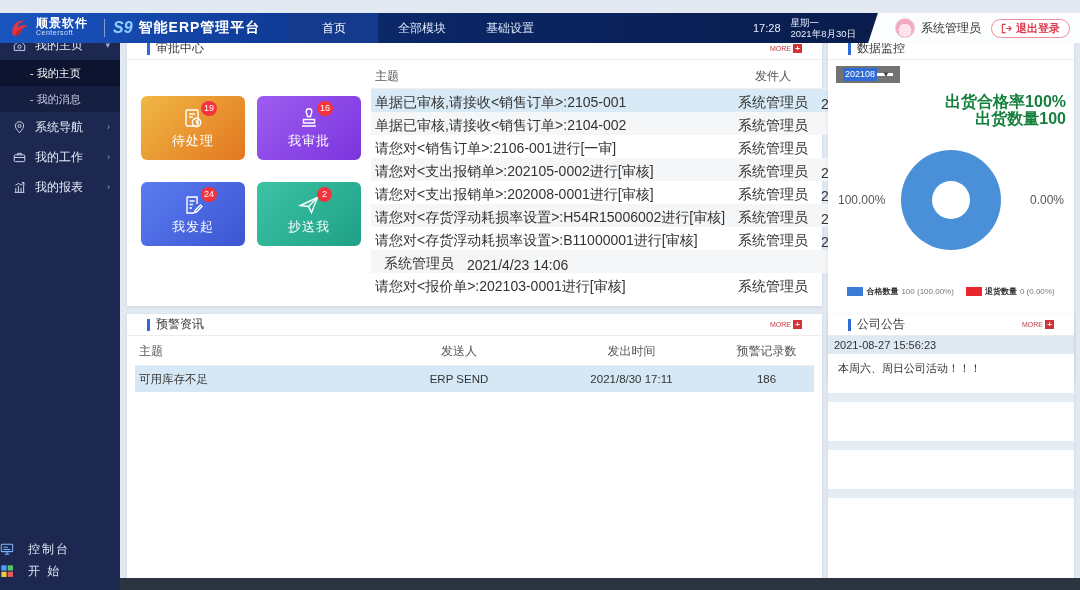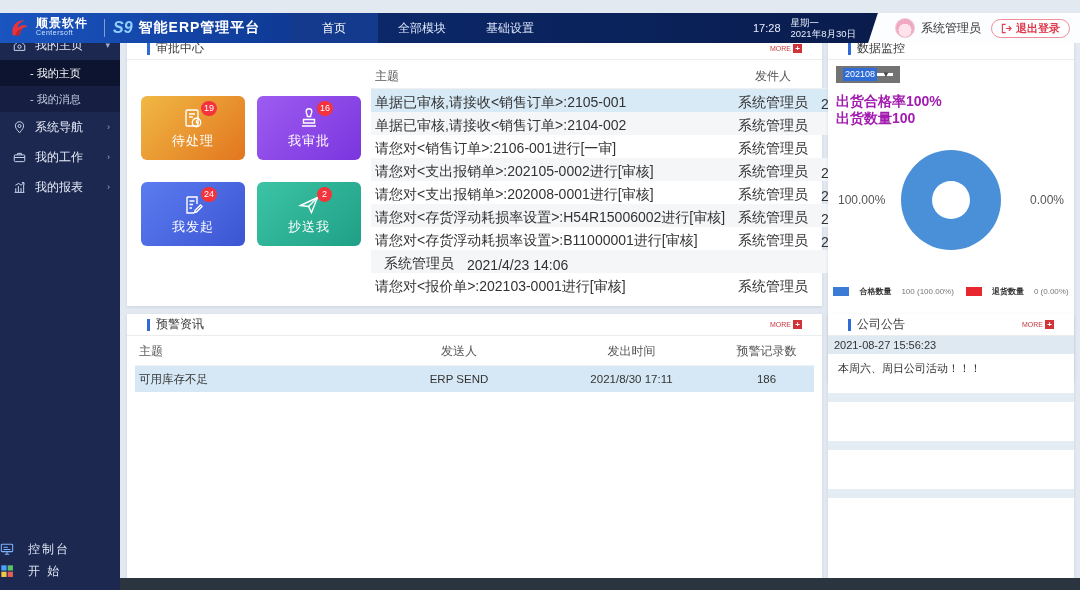--- a/index.html
+++ b/index.html
@@ -88,28 +88,28 @@
   .al-subject { flex:1; padding-left:4px; }
   .al-sender { width:170px; text-align:center; }
   .al-time { width:175px; text-align:center; }
   .al-count { width:95px; text-align:center; }
 
   
   .monitor-body { position:relative; height:245px; padding:6px 8px; }
   .period-select { width:64px; height:17px; border:7px solid #737373; background:#fff; display:flex; align-items:center; font-size:9px; cursor:pointer; }
   .period-text { background:#2f6cd6; color:#fff; padding:0 2px; line-height:13px; }
   .period-chev { margin-left:auto; padding-right:3px; color:#444; font-size:8px; }
-  .stat-lines { text-align:left; color:#a21caf; font-weight:bold; font-size:14px; line-height:17px; margin-top:10px; }
+  .stat-lines { text-align:right; color:#15803d; font-weight:bold; font-size:16px; line-height:17px; margin-top:10px; }
   .donut-zone { position:relative; height:130px; margin-top:8px; }
   .donut { position:absolute; left:50%; top:50%; transform:translate(-50%,-50%); width:100px; height:100px; border-radius:50%; background:#4a90d9; }
   .donut::after { content:""; position:absolute; inset:31px; border-radius:50%; background:#fff; }
   .donut-label-left  { position:absolute; left:2px;  top:50%; transform:translateY(-50%); font-size:12px; color:#555; }
   .donut-label-right { position:absolute; right:2px; top:50%; transform:translateY(-50%); font-size:12px; color:#555; }
   .legend { position:absolute; left:0; right:0; bottom:8px; display:flex; justify-content:center; gap:12px; font-size:8px; align-items:center; }
-  .legend-item { display:flex; align-items:center; gap:10px; }
+  .legend-item { display:flex; align-items:center; gap:3px; }
   .sw { width:16px; height:9px; }
   .sw.blue { background:#3a7bd5; } .sw.red { background:#e8262d; }
   .lg-label { font-weight:bold; color:#333; } .lg-value { color:#777; }
 
   
   .ann-body { height:241px; overflow:hidden; }
   .ann-date { height:18px; background:#dfe9f2; display:flex; align-items:center; padding:0 6px; font-size:11px; color:#333; }
   .ann-content { min-height:32px; background:#fff; padding:7px 10px; font-size:11px; color:#333; }
   .ann-gap { height:9px; background:#e4edf4; margin-top:7px; }
   .ann-empty { height:32px; background:#fff; }

